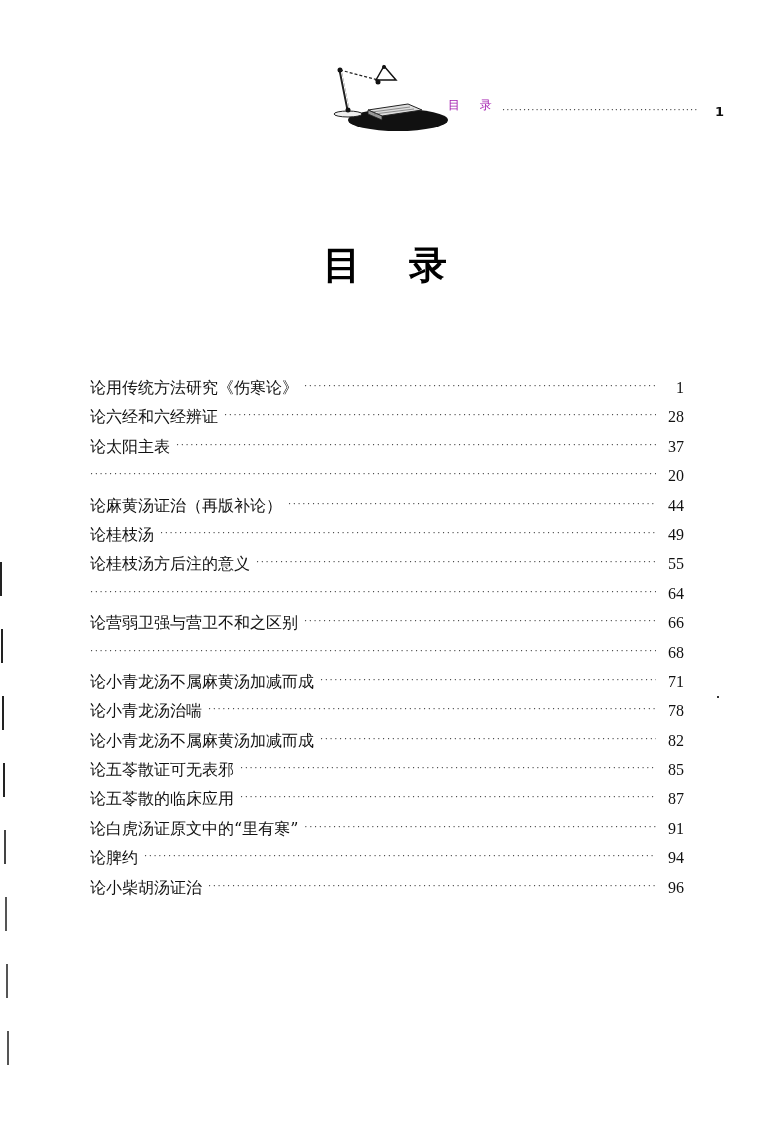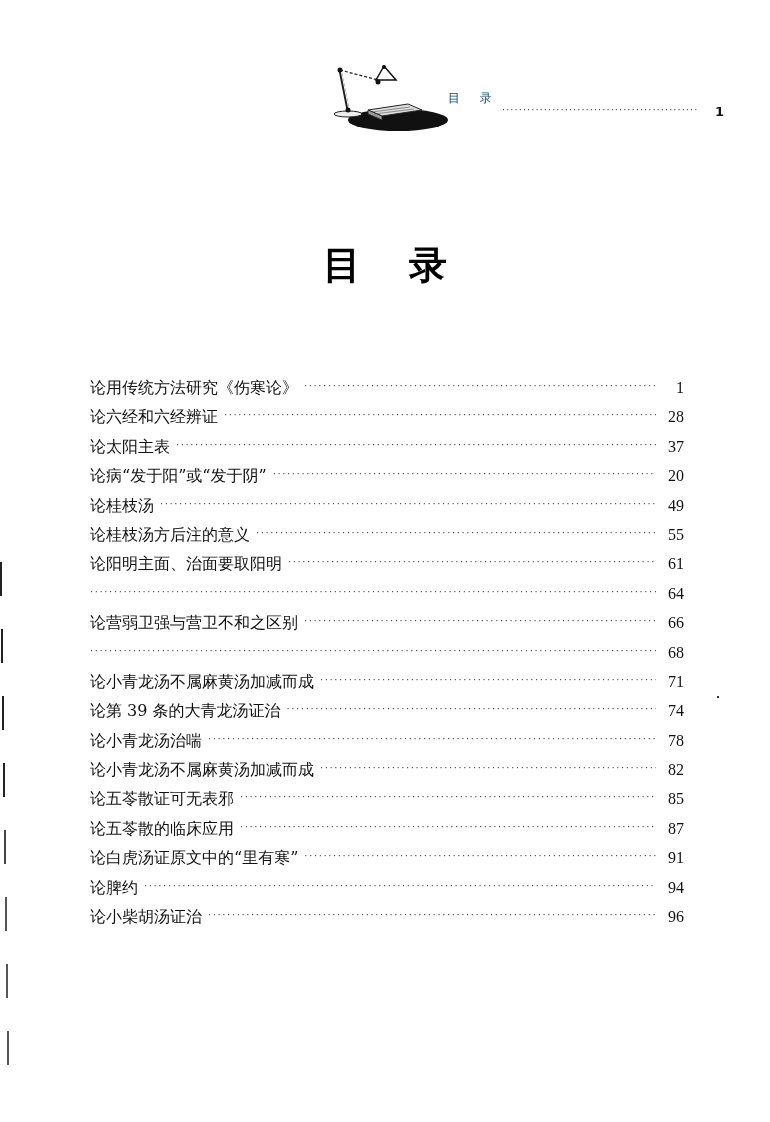--- a/index.html
+++ b/index.html
@@ -25,25 +25,25 @@
   .lamp-icon {
     position: absolute;
     left: 0;
     top: 0;
     width: 140px;
     height: 76px;
   }
   .running-title {
     position: absolute;
     left: 138px;
-    top: 32px;
+    top: 39px;
     font-family: "DejaVu Sans", "Liberation Sans", sans-serif;
     font-size: 12px;
     letter-spacing: 8px;
-    color: #0c4a6e;
+    color: #a21caf;
   }
   .running-dots {
     position: absolute;
     left: 192px;
     top: 46px;
     width: 195px;
     height: 14px;
     overflow: hidden;
     white-space: nowrap;
     font-size: 10px;
@@ -169,61 +169,55 @@
     <span class="toc-title">论六经和六经辨证</span>
     <span class="toc-leader"></span>
     <span class="toc-page">28</span>
   </div>
   <div class="toc-row">
     <span class="toc-title">论太阳主表</span>
     <span class="toc-leader"></span>
     <span class="toc-page">37</span>
   </div>
   <div class="toc-row">
-    <span class="toc-title">论病“发于阳”或“发于阴”</span>
     <span class="toc-leader"></span>
     <span class="toc-page">20</span>
   </div>
   <div class="toc-row">
+    <span class="toc-title">论麻黄汤证治（再版补论）</span>
+    <span class="toc-leader"></span>
+    <span class="toc-page">44</span>
+  </div>
+  <div class="toc-row">
     <span class="toc-title">论桂枝汤</span>
     <span class="toc-leader"></span>
     <span class="toc-page">49</span>
   </div>
   <div class="toc-row">
     <span class="toc-title">论桂枝汤方后注的意义</span>
     <span class="toc-leader"></span>
     <span class="toc-page">55</span>
   </div>
   <div class="toc-row">
-    <span class="toc-title">论阳明主面、治面要取阳明</span>
-    <span class="toc-leader"></span>
-    <span class="toc-page">61</span>
-  </div>
-  <div class="toc-row">
     <span class="toc-leader"></span>
     <span class="toc-page">64</span>
   </div>
   <div class="toc-row">
     <span class="toc-title">论营弱卫强与营卫不和之区别</span>
     <span class="toc-leader"></span>
     <span class="toc-page">66</span>
   </div>
   <div class="toc-row">
     <span class="toc-leader"></span>
     <span class="toc-page">68</span>
   </div>
   <div class="toc-row">
     <span class="toc-title">论小青龙汤不属麻黄汤加减而成</span>
     <span class="toc-leader"></span>
     <span class="toc-page">71</span>
-  </div>
-  <div class="toc-row">
-    <span class="toc-title">论第 39 条的大青龙汤证治</span>
-    <span class="toc-leader"></span>
-    <span class="toc-page">74</span>
   </div>
   <div class="toc-row">
     <span class="toc-title">论小青龙汤治喘</span>
     <span class="toc-leader"></span>
     <span class="toc-page">78</span>
   </div>
   <div class="toc-row">
     <span class="toc-title">论小青龙汤不属麻黄汤加减而成</span>
     <span class="toc-leader"></span>
     <span class="toc-page">82</span>

